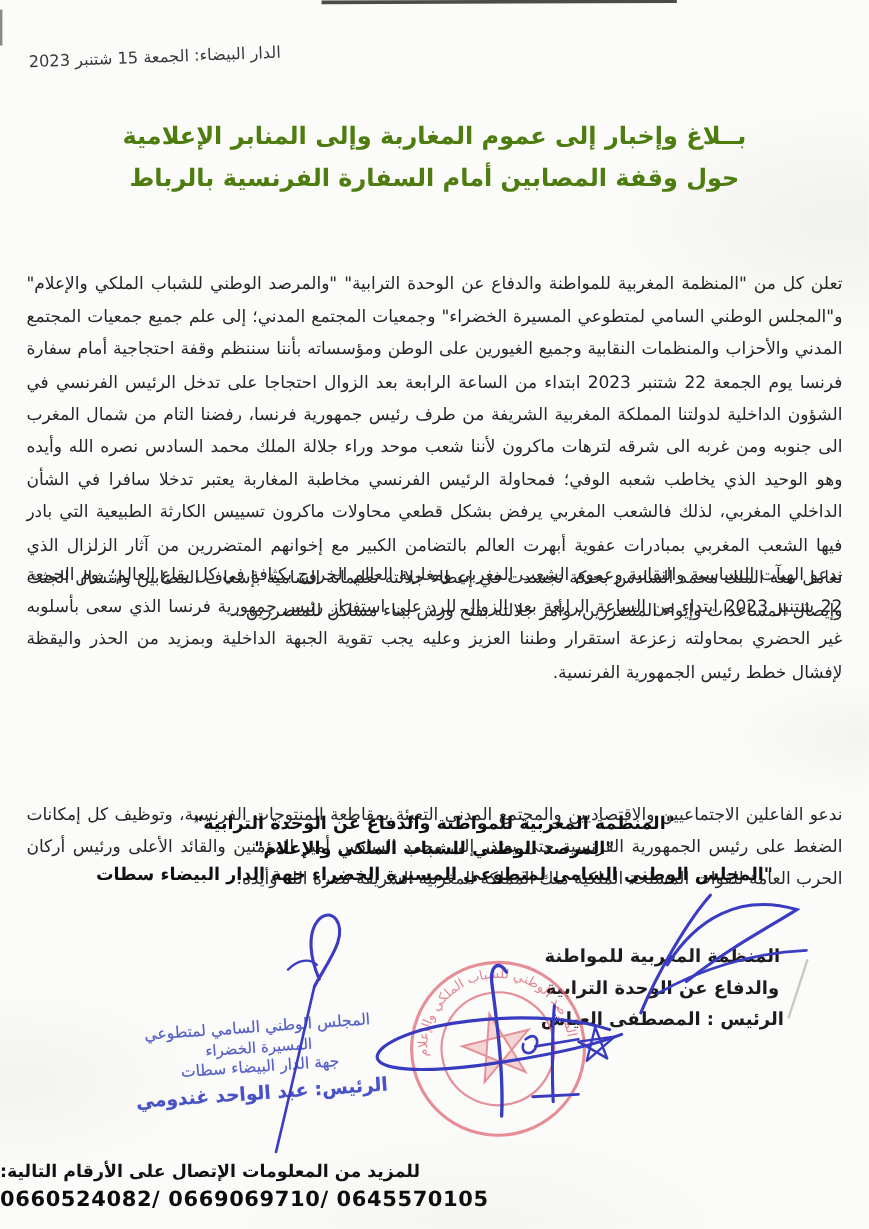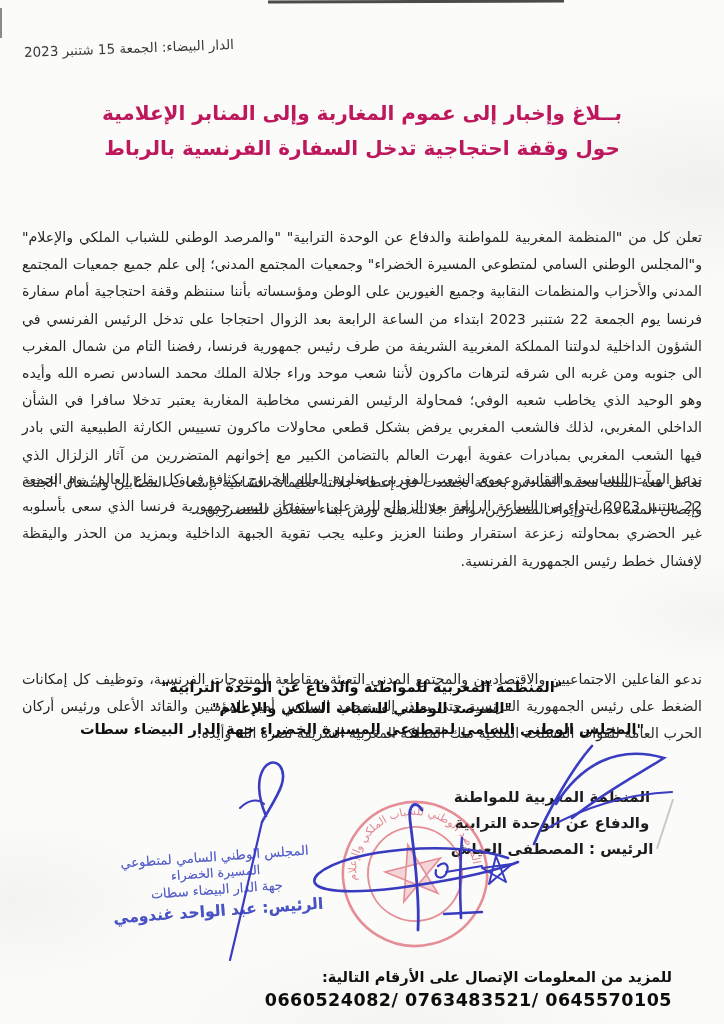--- a/index.html
+++ b/index.html
@@ -21,21 +21,21 @@
   .artifact-scratch{right:58px;top:798px;width:2px;height:52px;background:#c9c9c4;transform:rotate(18deg);}
   
   .date-line{
     left:24px;top:44px;width:230px;
     font-size:13.5px;color:#3a3a3a;direction:rtl;text-align:left;
     transform:rotate(-2.2deg);transform-origin:left center;
   }
   
   .title-block{
     left:0;top:96px;width:724px;text-align:center;direction:rtl;
-    font-weight:bold;color:#be185d;font-size:20px;line-height:35px;
+    font-weight:bold;color:#4d7c0f;font-size:20px;line-height:35px;
   }
   
   .para{
     left:22px;width:680px;direction:rtl;text-align:justify;
     font-size:14.2px;line-height:27.2px;color:#262626;
   }
   .p1{top:224px;}
   .p2{top:466px;}
   .p3{top:626px;margin-top:40px;}
   
@@ -56,36 +56,36 @@
   .left-stamp .l1{font-size:13px;line-height:17px;}
   .left-stamp .l2{font-size:12.5px;line-height:16px;}
   .left-stamp .l3{font-size:13px;line-height:18px;}
   .left-stamp .l4{font-size:15.5px;font-weight:bold;line-height:24px;color:#4a53c4;}
   
   .round-stamp{left:336px;top:794px;width:158px;height:160px;}
   .sig-center{left:296px;top:796px;width:236px;height:152px;}
   .sig-right{right:38px;top:732px;width:190px;height:118px;}
   .sig-left{left:178px;top:752px;width:130px;height:216px;}
   
-  .footer{left:0;top:966px;width:672px;text-align:right;direction:rtl;color:#111;}
+  .footer{left:0;top:966px;width:672px;text-align:left;direction:rtl;color:#111;}
   .footer .lbl{font-weight:bold;font-size:14.5px;line-height:22px;}
   .footer .nums{direction:ltr;font-weight:bold;font-size:17.5px;line-height:24px;letter-spacing:.5px;color:#0d0d0d;}
 </style>
 </head>
 <body>
 
 <div class="abs artifact-topline"></div>
 <div class="abs artifact-leftline"></div>
 <div class="abs artifact-scratch"></div>
 
 <div class="abs date-line">الدار البيضاء: الجمعة 15 شتنبر 2023</div>
 
 <div class="abs title-block">
   <div>بــلاغ وإخبار إلى عموم المغاربة وإلى المنابر الإعلامية</div>
-  <div>حول وقفة احتجاجية تدخل السفارة الفرنسية بالرباط</div>
+  <div>حول وقفة المصابين أمام السفارة الفرنسية بالرباط</div>
 </div>
 
 <div class="abs para p1">تعلن كل من "المنظمة المغربية للمواطنة والدفاع عن الوحدة الترابية" "والمرصد الوطني للشباب الملكي والإعلام" و"المجلس الوطني السامي لمتطوعي المسيرة الخضراء" وجمعيات المجتمع المدني؛ إلى علم جميع جمعيات المجتمع المدني والأحزاب والمنظمات النقابية وجميع الغيورين على الوطن ومؤسساته بأننا سننظم وقفة احتجاجية أمام سفارة فرنسا يوم الجمعة 22 شتنبر 2023 ابتداء من الساعة الرابعة بعد الزوال احتجاجا على تدخل الرئيس الفرنسي في الشؤون الداخلية لدولتنا المملكة المغربية الشريفة من طرف رئيس جمهورية فرنسا، رفضنا التام من شمال المغرب الى جنوبه ومن غربه الى شرقه لترهات ماكرون لأننا شعب موحد وراء جلالة الملك محمد السادس نصره الله وأيده وهو الوحيد الذي يخاطب شعبه الوفي؛ فمحاولة الرئيس الفرنسي مخاطبة المغاربة يعتبر تدخلا سافرا في الشأن الداخلي المغربي، لذلك فالشعب المغربي يرفض بشكل قطعي محاولات ماكرون تسييس الكارثة الطبيعية التي بادر فيها الشعب المغربي بمبادرات عفوية أبهرت العالم بالتضامن الكبير مع إخوانهم المتضررين من آثار الزلزال الذي تعامل معه الملك محمد السادس بحنكة تجسدت في إعطاء جلالته تعليماته السامية بإسعاف المصابين وانتشال الجثث وإيصال المساعدات وإيواء المتضررين، وأمر جلالته بفتح ورش ببناء مساكن للمتضررين...</div>
 <div class="abs para p2">ندعو الهيآت السياسية والنقابية وعموم الشعب المغربي ومغاربة العالم الخروج بكثافة في كل بقاع العالم؛ يوم الجمعة 22 شتنبر 2023 ابتداء من الساعة الرابعة بعد الزوال للرد على استفزاز رئيس جمهورية فرنسا الذي سعى بأسلوبه غير الحضري بمحاولته زعزعة استقرار وطننا العزيز وعليه يجب تقوية الجبهة الداخلية وبمزيد من الحذر واليقظة لإفشال خطط رئيس الجمهورية الفرنسية.</div>
 <div class="abs para p3">ندعو الفاعلين الاجتماعيين والاقتصاديين والمجتمع المدني التعبئة بمقاطعة المنتوجات الفرنسية، وتوظيف كل إمكانات الضغط على رئيس الجمهورية الفرنسية حتى يعتذر إلى محمد السادس أمير المؤمنين والقائد الأعلى ورئيس أركان الحرب العامة للقوات المسلحة الملكية ملك المملكة المغربية الشريفة نصره الله وأيده.</div>
 
 <div class="abs sig-orgs">
   <div class="org">"المنظمة المغربية للمواطنة والدفاع عن الوحدة الترابية"</div>
   <div class="org">"المرصد الوطني للشباب الملكي والإعلام"</div>
   <div class="org">"المجلس الوطني السامي لمتطوعي المسيرة الخضراء جهة الدار البيضاء سطات</div>
@@ -135,14 +135,14 @@
 </div>
 
 <svg class="abs sig-left" viewBox="0 0 130 216" fill="none">
   <path d="M88,64 C70,22 92,2 102,14 C112,28 96,48 84,70" stroke="#3a3cc2" stroke-width="2.6" stroke-linecap="round"></path>
   <path d="M84,70 C76,104 66,150 52,208" stroke="#3a3cc2" stroke-width="2.2" stroke-linecap="round"></path>
   <path d="M62,56 C70,48 80,46 86,52" stroke="#3a3cc2" stroke-width="2" stroke-linecap="round"></path>
 </svg>
 
 <div class="abs footer">
   <div class="lbl">للمزيد من المعلومات الإتصال على الأرقام التالية:</div>
-  <div class="nums">0660524082/ 0763483521/ 0645570105</div>
+  <div class="nums">0660524082/ 0669069710/ 0645570105</div>
 </div>
 
 </body></html>

